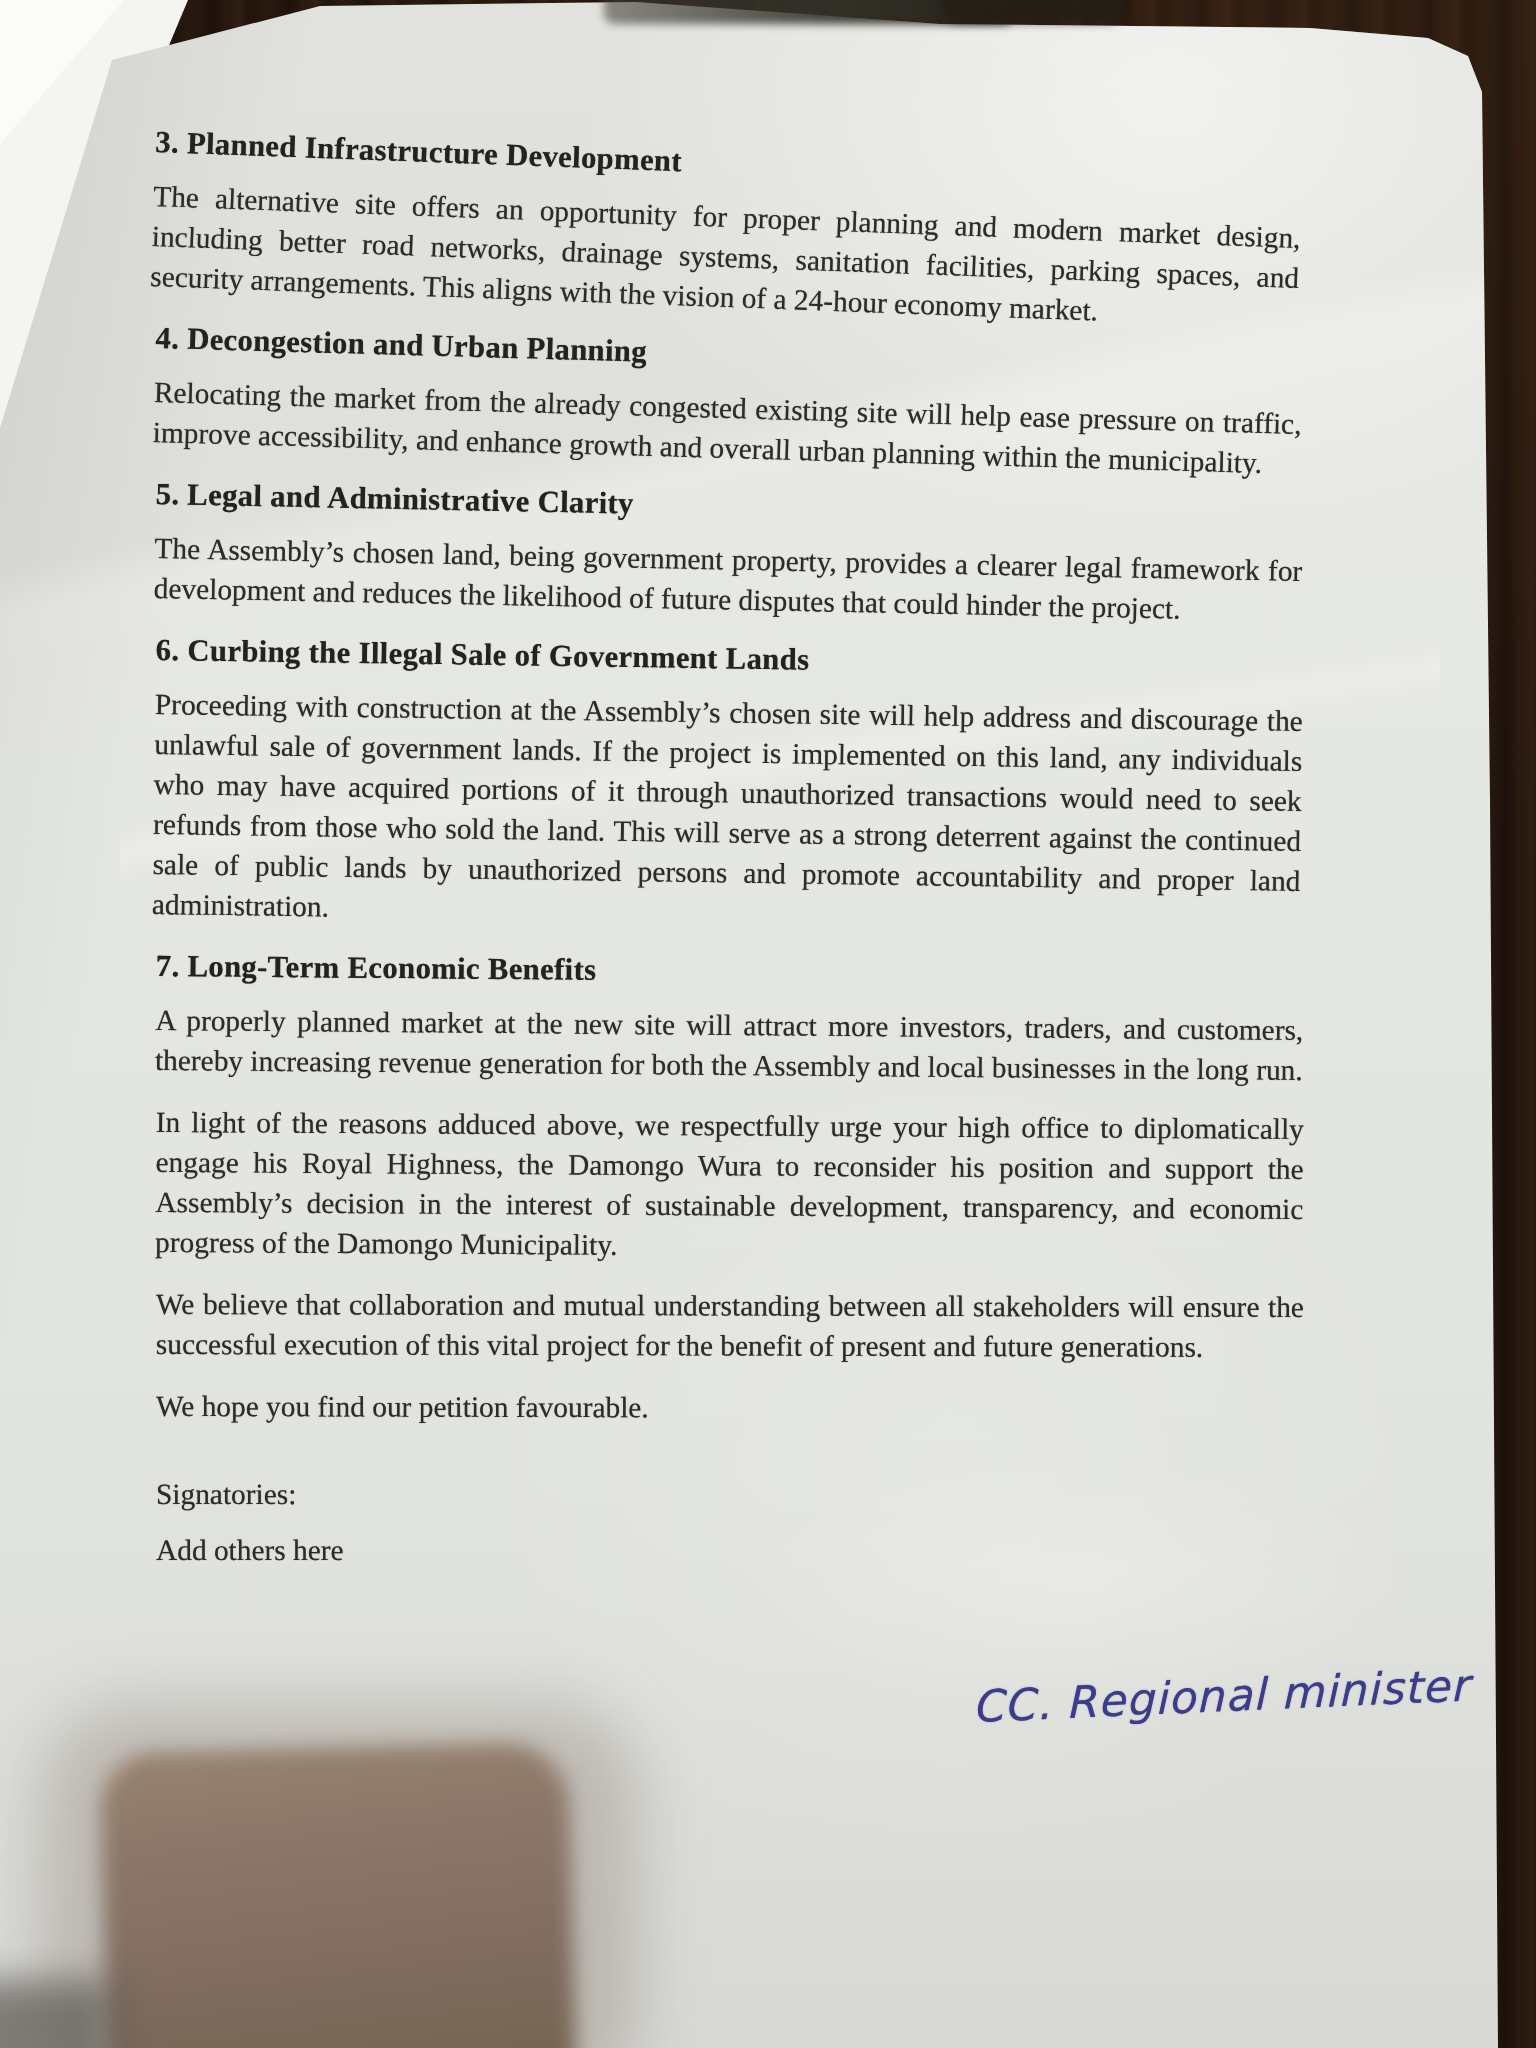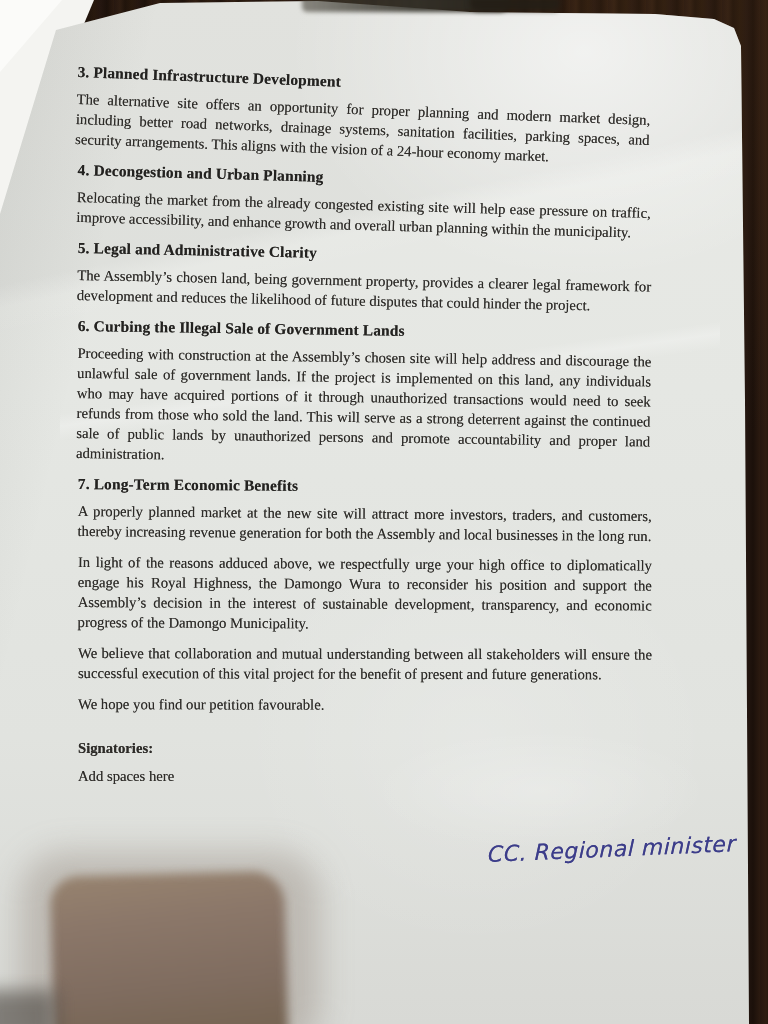--- a/index.html
+++ b/index.html
@@ -47,21 +47,21 @@
     font-size:14.7px;line-height:20px;color:#2d2b28;
     text-shadow:0 0 0.5px rgba(45,43,40,0.65);}
   .content p{margin:0 0 11px;text-align:justify;}
   h3.head{font-size:15.4px;font-weight:bold;margin:0 0 7px;color:#232220;letter-spacing:0.15px;}
   .sec{transform-origin:0 0;}
   .r1{transform:rotate(2.1deg);} .r2{transform:rotate(1.6deg);}
   .r3{transform:rotate(1.15deg);} .r4{transform:rotate(0.85deg);}
   .r5{transform:rotate(0.5deg);} .r6{transform:rotate(0.35deg);}
   .r7{transform:rotate(0.15deg);}
   .signatories{margin-top:24px;}
-  .signatories .label{font-weight:bold;margin-bottom:6px;}
+  .signatories .label{font-weight:normal;margin-bottom:6px;}
   .signatories .entry{margin:0 0 8px;padding-top:2px;}
   
   .handwriting{position:absolute;left:488px;top:842px;width:290px;
     font-family:"DejaVu Sans", sans-serif;font-style:italic;
     font-size:22px;color:#3c3d8a;letter-spacing:0.5px;
     transform:rotate(-2.5deg) skewX(-4deg);transform-origin:0 50%;
     text-shadow:0 0 0.6px rgba(60,61,138,0.8);white-space:nowrap;}
   
   .crease1{position:absolute;left:60px;top:300px;width:660px;height:160px;
     background:linear-gradient(172deg, transparent 45%, rgba(255,255,255,0.25) 50%, transparent 56%);
@@ -115,21 +115,21 @@
       </div>
       <div class="sec r7">
         <p>We believe that collaboration and mutual understanding between all stakeholders will ensure the successful execution of this vital project for the benefit of present and future generations.</p>
       </div>
       <div class="sec r7">
         <p>We hope you find our petition favourable.</p>
       </div>
 
       <div class="signatories">
         <div class="label">Signatories:</div>
-        <div class="entry">Add spaces here</div>
+        <div class="entry">Add others here</div>
       </div>
 
     </div>
 
     <div class="phone-shadow-halo"></div>
     <div class="phone-shadow"></div>
     <div class="corner-shade"></div>
 
     <div class="handwriting">CC. Regional minister</div>
 

